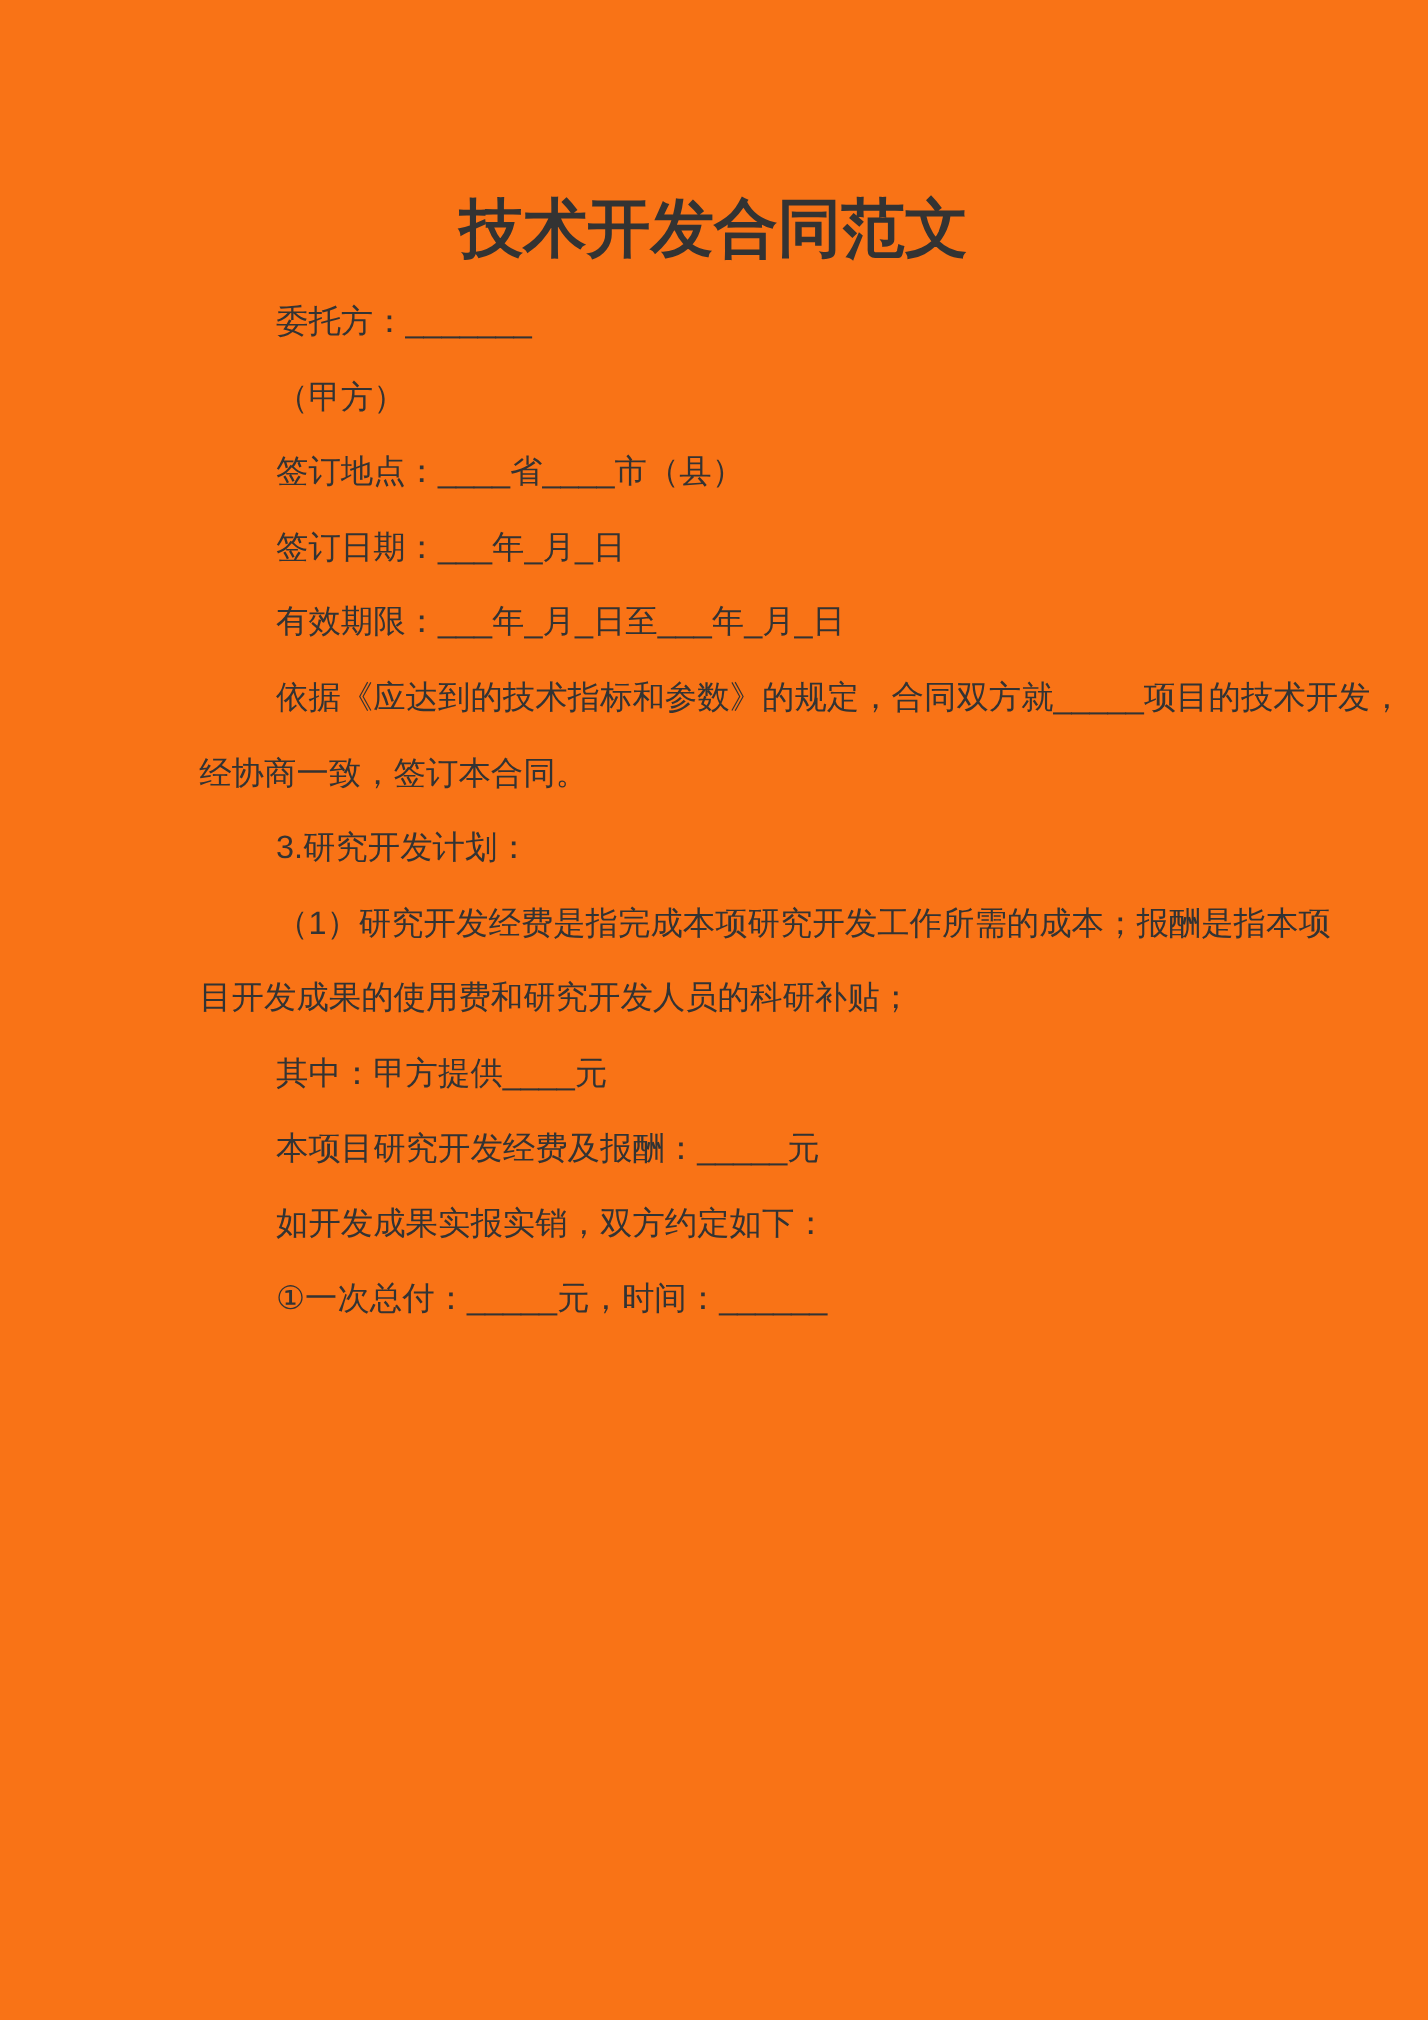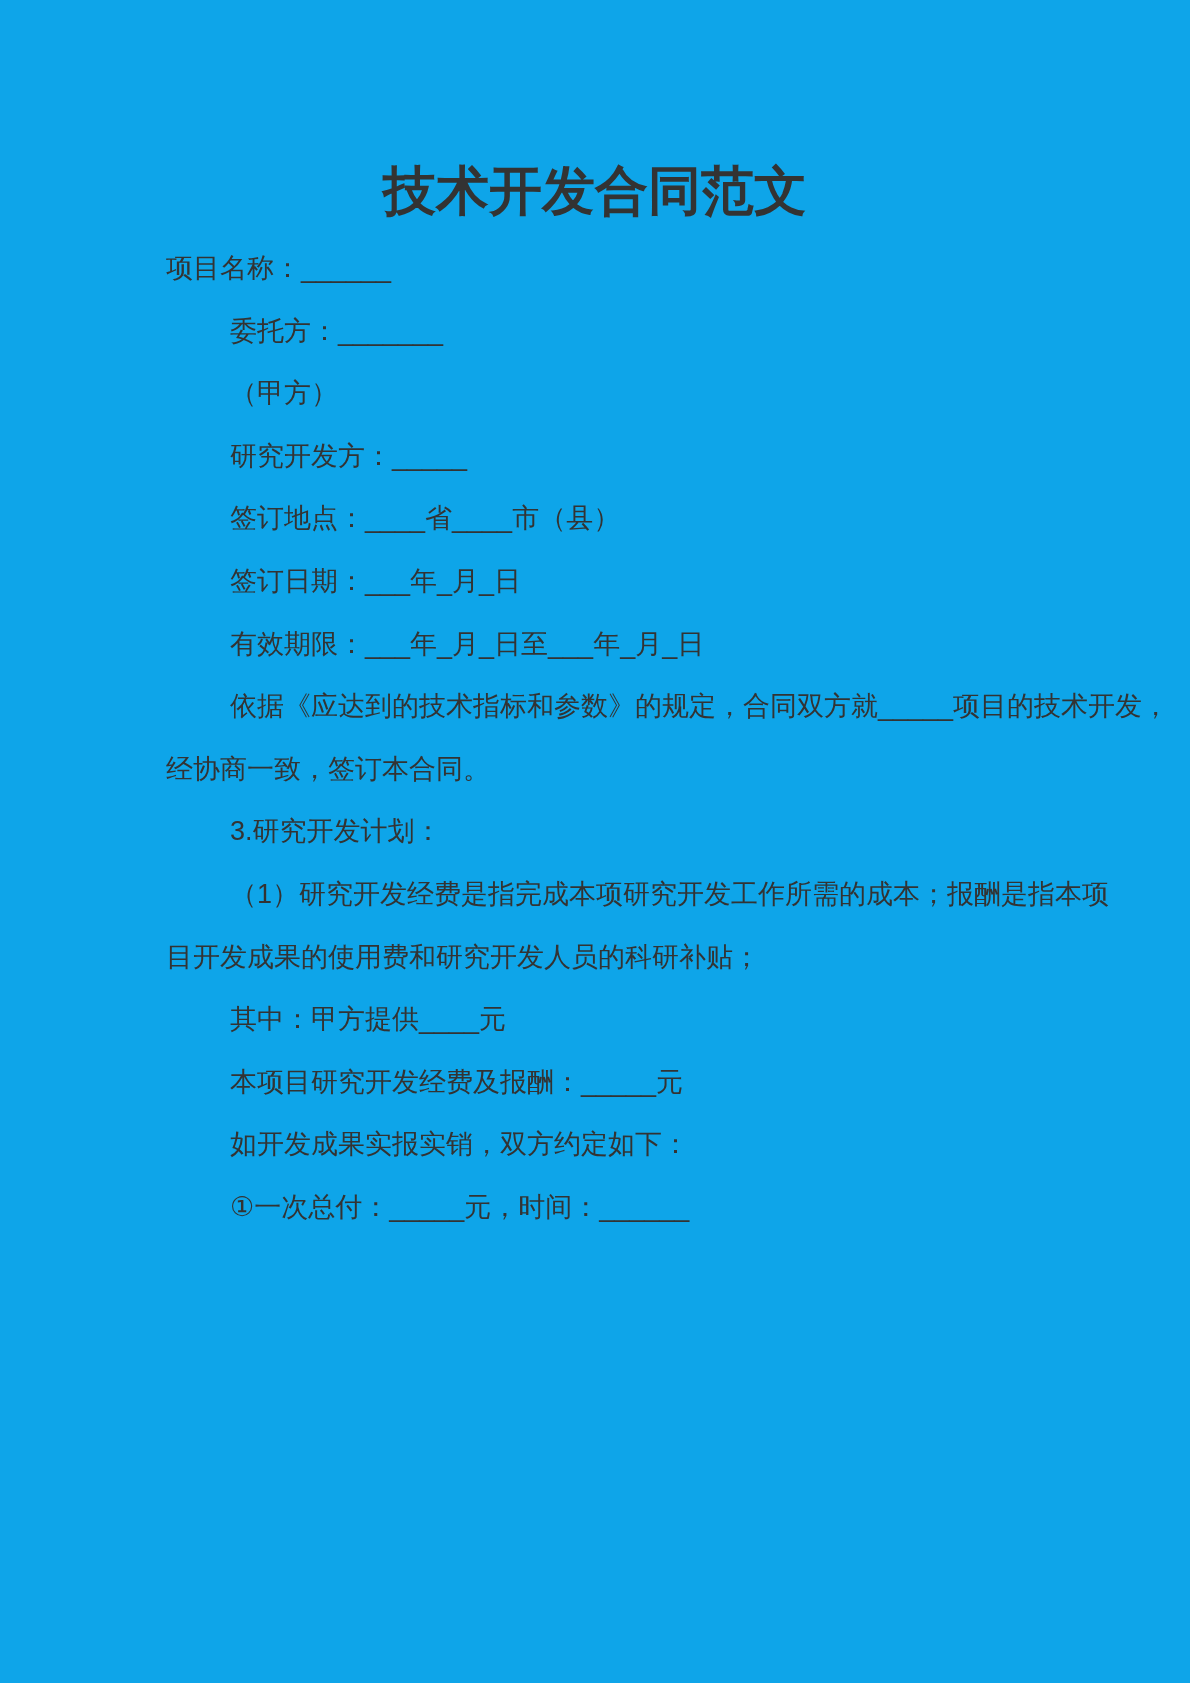--- a/index.html
+++ b/index.html
@@ -4,21 +4,21 @@
 <style>
   html, body {
     margin: 0;
     padding: 0;
     background: #ffffff;
   }
   .page {
     position: relative;
     width: 1190px;
     height: 1683px;
-    background: #0ea5e9;
+    background: #f97316;
     overflow: hidden;
     font-family: "Liberation Sans", "DejaVu Sans", sans-serif;
   }
   .doc-title {
     margin: 0;
     padding-top: 158px;
     text-align: center;
     font-size: 53px;
     line-height: 66px;
     font-weight: 700;
@@ -44,24 +44,22 @@
 </style>
 </head>
 <body>
 
 <div class="page">
 
   <h1 class="doc-title">技术开发合同范文</h1>
 
   <div class="content">
 
-    <div class="line">项目名称：______</div>
     <div class="line indent">委托方：_______</div>
     <div class="line indent">（甲方）</div>
-    <div class="line indent">研究开发方：_____</div>
     <div class="line indent">签订地点：____省____市（县）</div>
     <div class="line indent">签订日期：___年_月_日</div>
     <div class="line indent">有效期限：___年_月_日至___年_月_日</div>
     <div class="line indent">依据《应达到的技术指标和参数》的规定，合同双方就_____项目的技术开发，</div>
     <div class="line">经协商一致，签订本合同。</div>
     <div class="line indent">3.研究开发计划：</div>
     <div class="line indent">（1）研究开发经费是指完成本项研究开发工作所需的成本；报酬是指本项</div>
     <div class="line">目开发成果的使用费和研究开发人员的科研补贴；</div>
     <div class="line indent">其中：甲方提供____元</div>
     <div class="line indent">本项目研究开发经费及报酬：_____元</div>

